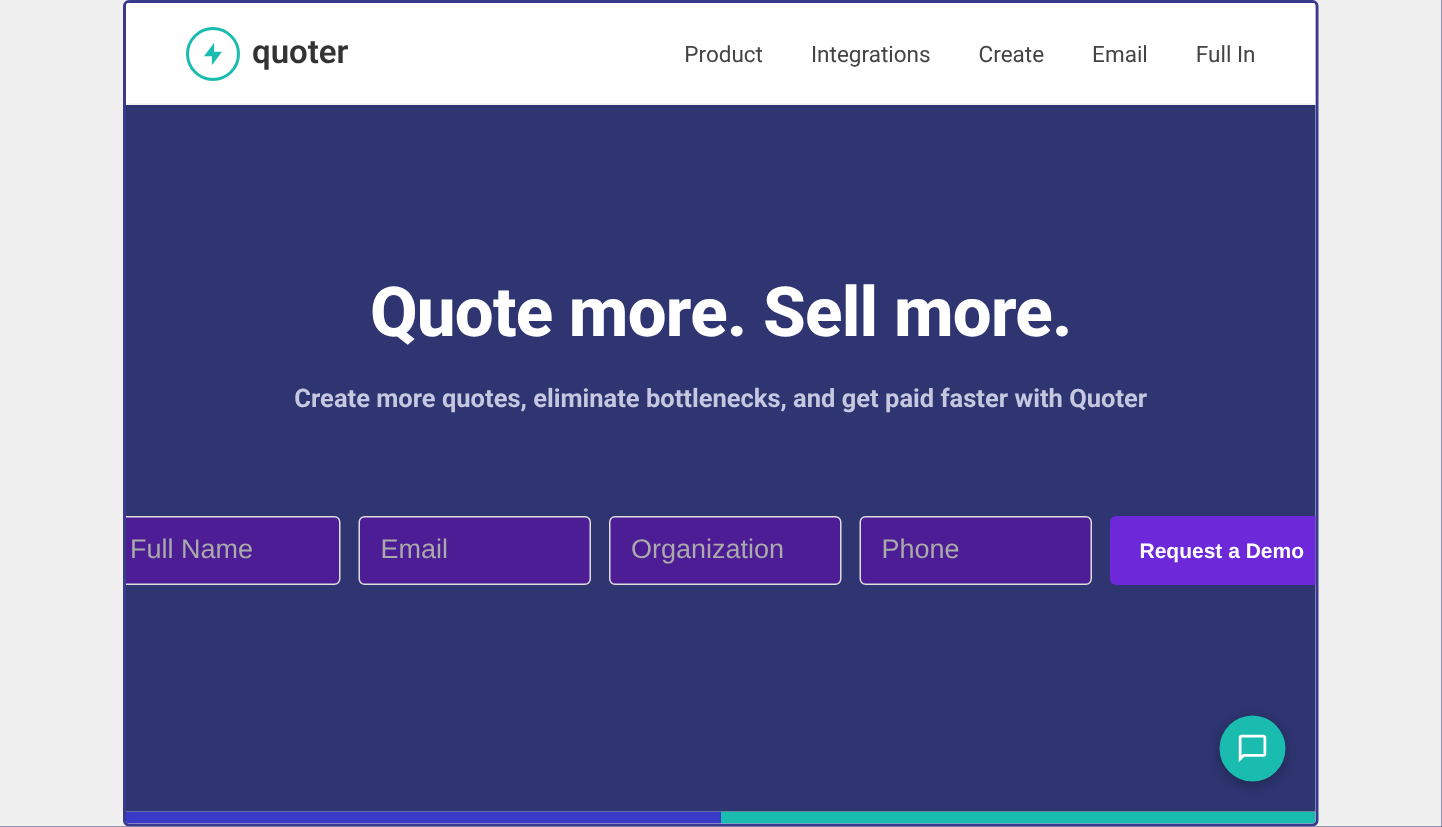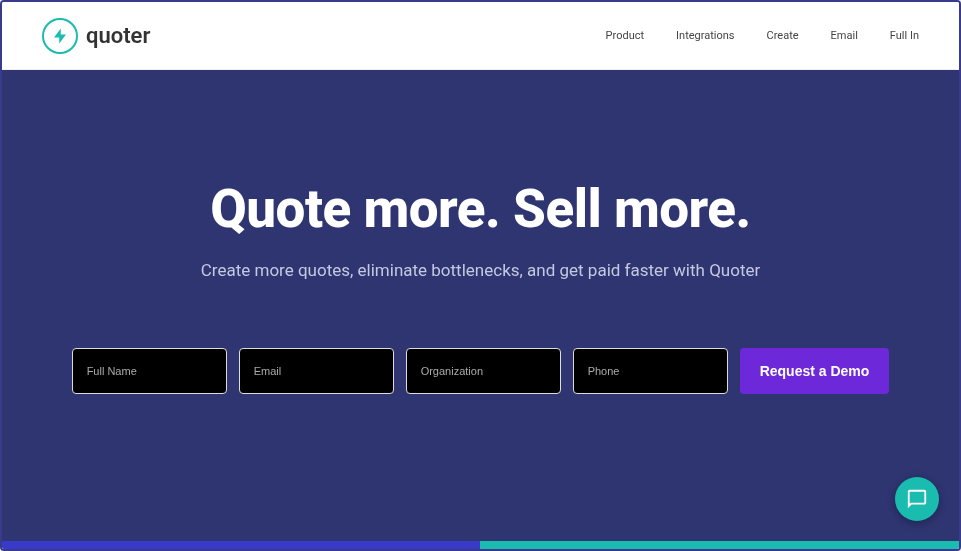--- a/index.html
+++ b/index.html
@@ -11,21 +11,21 @@
     body {
       font-family: -apple-system, BlinkMacSystemFont, 'Segoe UI', Roboto, sans-serif;
       background: #f0f0f0;
       display: flex;
       justify-content: center;
       align-items: center;
       min-height: 100vh;
     }
 
     .browser-frame {
-      width: 961px;
+      width: 797px;
       height: 551px;
       border: 2px solid #3a3a8c;
       border-radius: 4px;
       overflow: hidden;
       display: flex;
       flex-direction: column;
       background: white;
     }
 
     
@@ -65,70 +65,70 @@
       color: #333;
     }
 
     .nav-links {
       display: flex;
       align-items: center;
       gap: 32px;
     }
 
     .nav-link {
-      font-size: 11px;
+      font-size: 15px;
       color: #444;
       cursor: pointer;
       text-decoration: none;
     }
 
     
     .hero {
       flex: 1;
       background: #2e3571;
       display: flex;
       flex-direction: column;
       align-items: center;
       justify-content: center;
       padding: 0 40px 40px;
       position: relative;
     }
 
     .hero-title {
-      font-size: 53px;
+      font-size: 46px;
       font-weight: 800;
       color: #ffffff;
       text-align: right;
       margin-bottom: 20px;
       letter-spacing: -0.5px;
     }
 
     .hero-subtitle {
       font-size: 17px;
       color: #c5c8e0;
       text-align: right;
       margin-bottom: 68px;
-      font-weight: 400;
+      font-weight: 700;
     }
 
     .hero-form {
       display: flex;
       gap: 12px;
       align-items: center;
       flex-wrap: nowrap;
     }
 
     .hero-input {
       width: 155px;
       height: 46px;
-      background: #000000;
+      background: #4c1d95;
       border: 1px solid #ddd;
       border-radius: 4px;
       padding: 0 14px;
-      font-size: 11px;
+      font-size: 18px;
       color: #999;
       outline: none;
     }
 
     .hero-input::placeholder {
       color: #aaa;
     }
 
     .hero-button {
       height: 46px;

